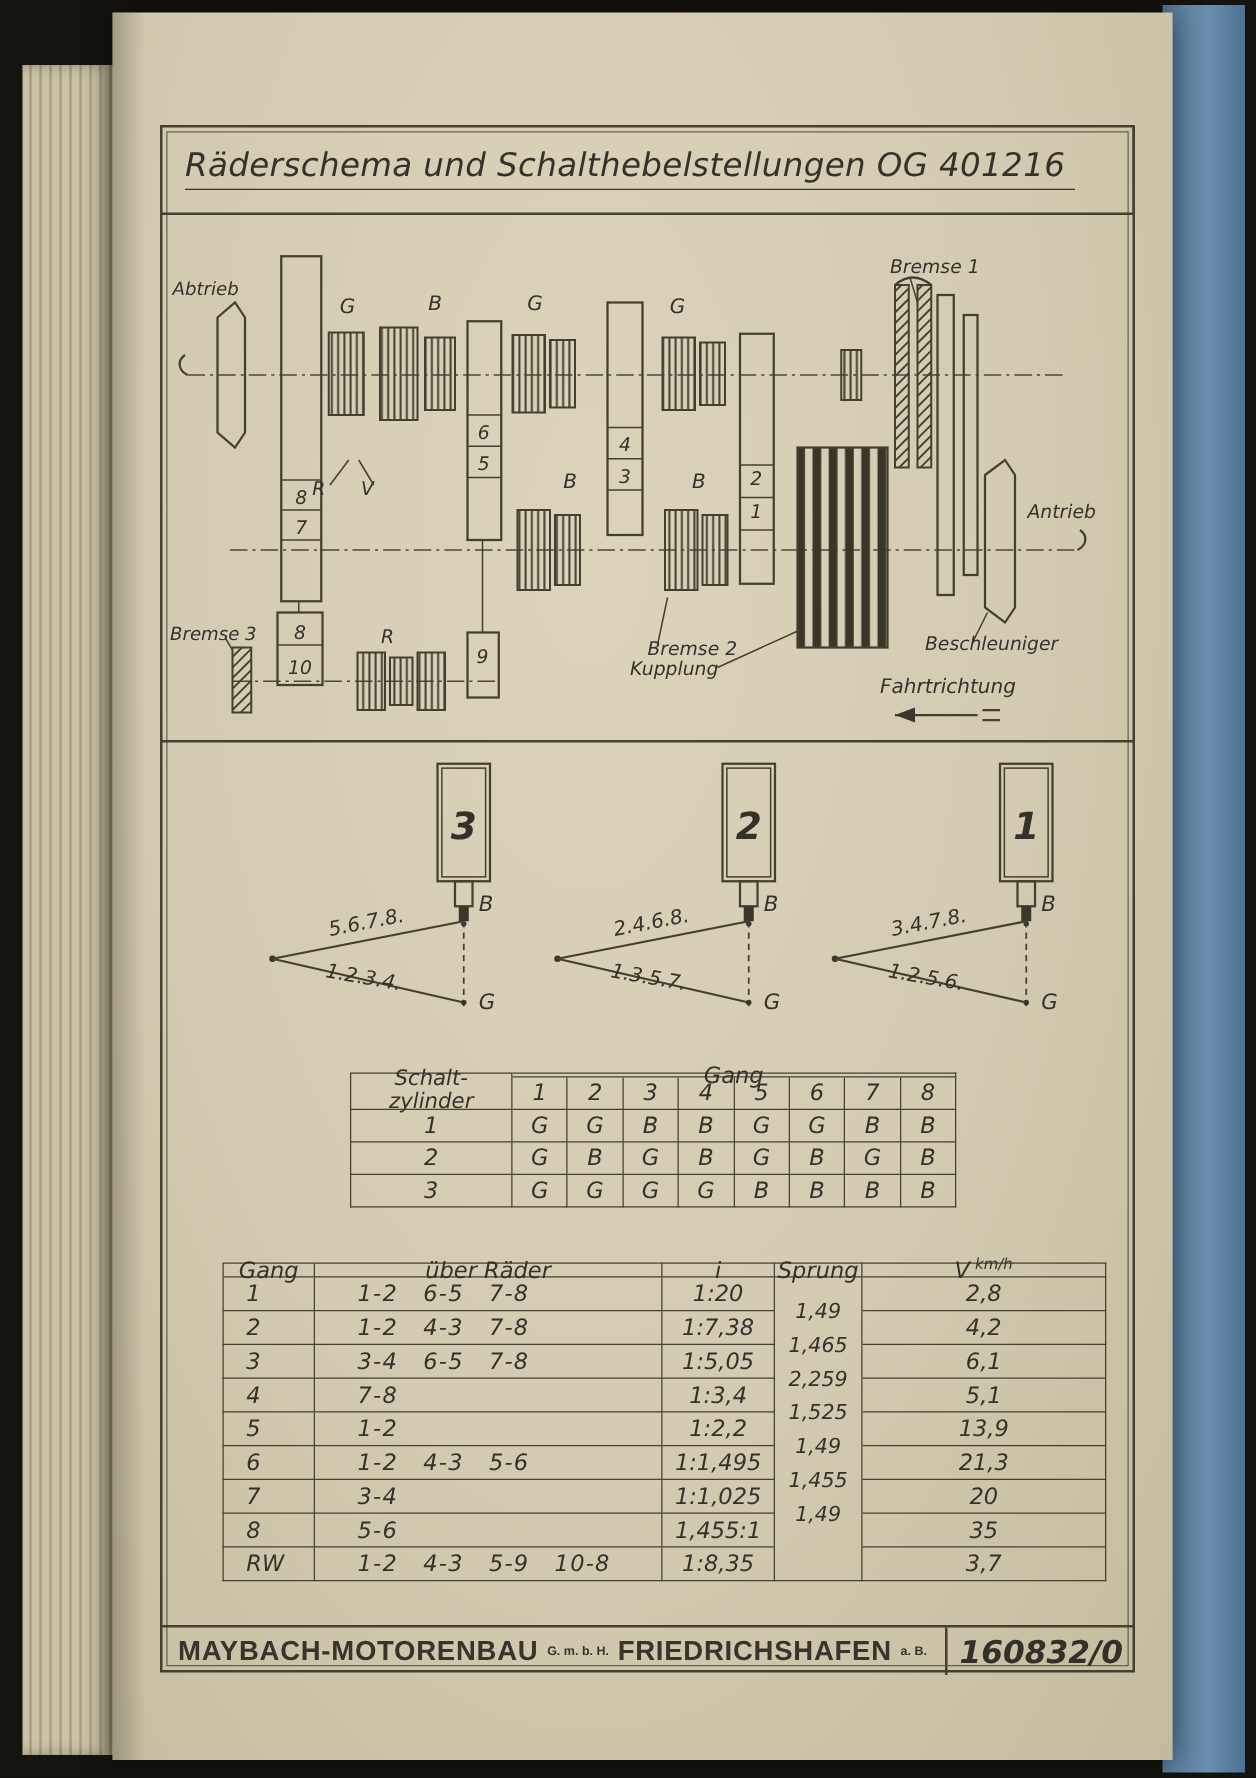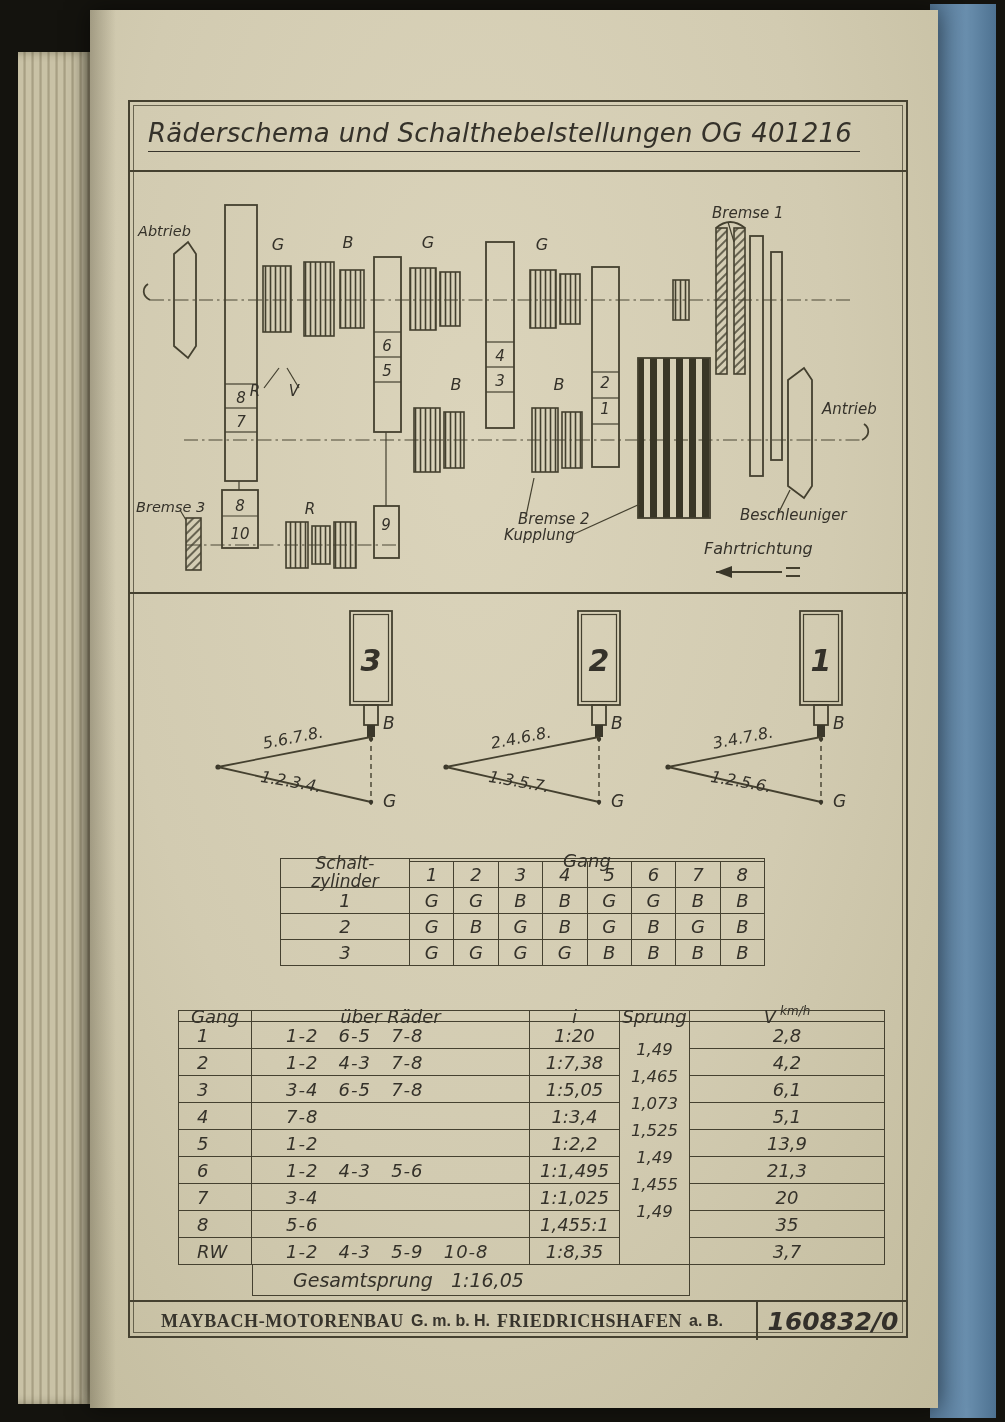--- a/index.html
+++ b/index.html
@@ -52,22 +52,22 @@
   .sprungcol{position:relative;}
   .sv{position:absolute;left:50%;transform:translate(-50%,-50%);font-size:16.5px;white-space:nowrap;}
   .gesamt{white-space:pre;justify-content:flex-start;padding-left:40px;font-size:19px;}
   .vh .unit{font-size:12px;margin-left:4px;transform:translateY(-5px);display:inline-block;}
 
   .footer-bar{position:absolute;left:38px;top:1290px;width:780px;height:38px;
     border-top:2.4px solid var(--ink);display:flex;}
   .fb-left{flex:1;display:flex;align-items:center;justify-content:center;gap:7px;
     border-right:2.4px solid var(--ink);font-family:"Liberation Sans",sans-serif;
     font-weight:bold;color:#37342c;}
-  .fb-name{font-size:18px;letter-spacing:.6px;font-family:Liberation Serif, serif;}
-  .fb-small{font-size:16px;text-align:right;}
+  .fb-name{font-size:22px;letter-spacing:.6px;}
+  .fb-small{font-size:10px;text-align:right;}
   .fb-right{width:150px;display:flex;align-items:center;justify-content:center;
     font-style:italic;font-weight:bold;font-size:25px;color:#33302a;}
 
   svg text{fill:var(--pencil);font-style:italic;font-family:"DejaVu Sans",sans-serif;}
   .mid{text-anchor:middle;}
   .t14{font-size:14.5px;} .t15{font-size:15px;} .t16{font-size:16px;}
   .big{font-size:30px;font-weight:bold;text-anchor:middle;}
   .lbl{font-size:16px;text-anchor:middle;}
   .sm{font-size:17px;}
   .ln{fill:none;stroke:#44402f;stroke-width:1.8;}
@@ -404,28 +404,27 @@
     <div class="c" style="grid-area:9/5">35</div>
 
     <div class="c bl gj" style="grid-area:10/1">RW</div>
     <div class="c rj" style="grid-area:10/2">1-2   4-3   5-9   10-8</div>
     <div class="c" style="grid-area:10/3">1:8,35</div>
     <div class="c" style="grid-area:10/5">3,7</div>
 
     <div class="c sprungcol" style="grid-area:2/4/11/5">
       <span class="sv" style="top:27px">1,49</span>
       <span class="sv" style="top:54px">1,465</span>
-      <span class="sv" style="top:81px">1,073</span>
+      <span class="sv" style="top:81px">2,259</span>
       <span class="sv" style="top:108px">1,525</span>
       <span class="sv" style="top:135px">1,49</span>
       <span class="sv" style="top:162px">1,455</span>
       <span class="sv" style="top:189px">1,49</span>
     </div>
 
-    <div class="c bl gesamt" style="grid-area:11/2/12/5">Gesamtsprung   1:16,05</div>
   </div>
 
   <div class="footer-bar">
     <div class="fb-left">
       <span class="fb-name">MAYBACH-MOTORENBAU</span>
       <span class="fb-small">G. m. b. H.</span>
       <span class="fb-name">FRIEDRICHSHAFEN</span>
       <span class="fb-small">a. B.</span>
     </div>
     <div class="fb-right">160832/0</div>

